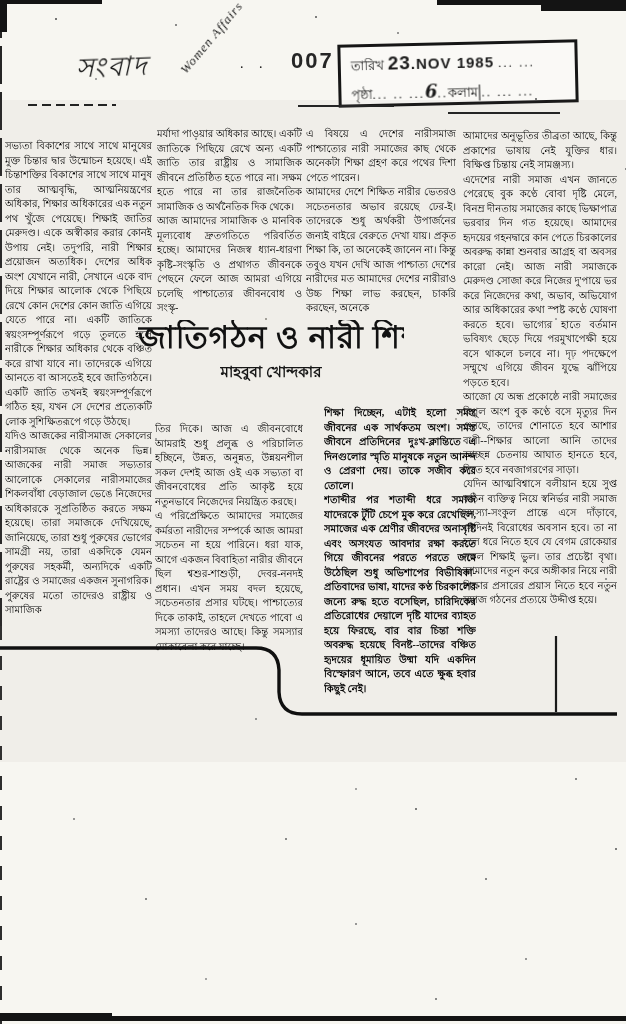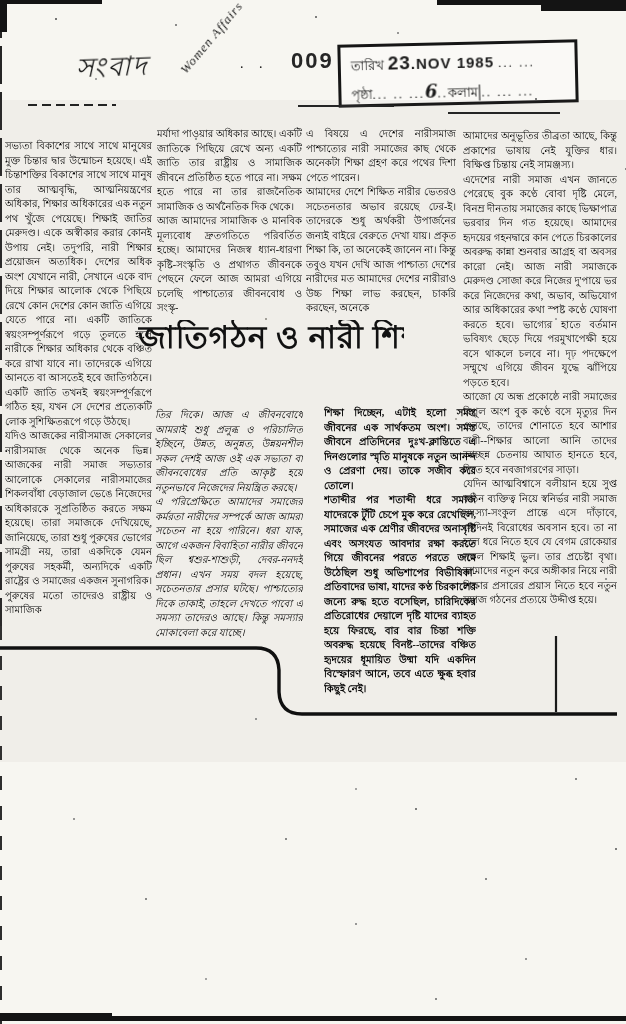--- a/index.html
+++ b/index.html
@@ -38,21 +38,21 @@
   .rule-t2{left:298px;top:105px;width:96px;height:2px;}
   .rule-t3{left:448px;top:112px;width:112px;height:2px;}
   .edge-l{left:0;top:132px;width:2px;height:626px;background:repeating-linear-gradient(180deg,#262626 0 38px,transparent 38px 46px);}
   .edge-r{left:619px;top:118px;width:2px;height:596px;background:repeating-linear-gradient(180deg,#2e2e2e 0 14px,transparent 14px 30px);}
   .col{position:absolute;font-size:10px;line-height:1.45;text-align:justify;overflow:hidden;
        color:#1f1f1f;white-space:pre-line;filter:blur(0.32px) contrast(1.35);word-break:break-word;}
   .col1{left:5px;top:139px;width:147px;height:522px;}
   .col2t{left:157px;top:127px;width:145px;height:194px;}
   .col3t{left:306px;top:127px;width:150px;height:192px;}
   .col4{left:463px;top:129px;width:154px;height:610px;}
-  .col2b{left:155px;top:408px;width:148px;height:237px;font-style:italic;}
+  .col2b{left:155px;top:422px;width:148px;height:237px;}
   .col3b{left:324px;top:406px;width:152px;height:300px;font-weight:bold;}
   .headline-box{position:absolute;left:138px;top:320px;width:266px;height:92px;text-align:center;overflow:hidden;}
   .headline{font-size:31px;font-weight:bold;line-height:1.15;letter-spacing:1px;white-space:nowrap;
             color:#111;filter:blur(0.25px);}
   .byline{margin-top:4px;font-size:15px;font-weight:bold;color:#161616;filter:blur(0.25px);}
   .border-svg{position:absolute;left:0;top:0;width:626px;height:1024px;pointer-events:none;}
   
   .bar-bottom{left:20px;top:1016px;width:606px;height:5px;}
   .bar-bottom-l{left:0;top:1013px;width:112px;height:8px;}
   
@@ -72,21 +72,21 @@
 <div class="page">
 
   <div class="ink m-tl-v"></div>
   <div class="ink m-tl-h"></div>
   <div class="ink m-tr-a"></div>
   <div class="ink m-tr-b"></div>
 
   <div class="hand-title">সংবাদ</div>
   <div class="hand-note">Women Affairs</div>
   <div class="leader-dots">. .</div>
-  <div class="doc-number">009</div>
+  <div class="doc-number">007</div>
 
   <div class="stamp-box">
     <div class="stamp-row">
       <span class="stamp-label">তারিখ</span>
       <span class="stamp-date-day">23</span><span class="stamp-date-rest">.NOV 1985</span>
       <span class="stamp-dots">... ...</span>
     </div>
     <div class="stamp-row">
       <span class="stamp-label">পৃষ্ঠা</span><span class="stamp-dots">...  ..  ...</span><span class="stamp-page-value">6</span><span class="stamp-dots">..</span><span class="stamp-label">কলাম</span><span class="stamp-col-mark">|</span><span class="stamp-dots">.. ... ...</span>
     </div>
@@ -105,20 +105,21 @@
 আজ আমাদের সামাজিক ও মানবিক মূল্যবোধ দ্রুতগতিতে পরিবর্তিত হচ্ছে। আমাদের নিজস্ব ধ্যান-ধারণা কৃষ্টি-সংস্কৃতি ও প্রথাগত জীবনকে পেছনে ফেলে আজ আমরা এগিয়ে চলেছি পাশ্চাত্যের জীবনবোধ ও সংস্কৃ-</div>
   <div class="col col3t">এ বিষয়ে এ দেশের নারীসমাজ পাশ্চাত্যের নারী সমাজের কাছ থেকে অনেকটা শিক্ষা গ্রহণ করে পথের দিশা পেতে পারেন।
 আমাদের দেশে শিক্ষিত নারীর ভেতরও সচেতনতার অভাব রয়েছে ঢের-ই। তাদেরকে শুধু অর্থকরী উপার্জনের জন্যই বাইরে বেরুতে দেখা যায়। প্রকৃত শিক্ষা কি, তা অনেকেই জানেন না। কিন্তু তবুও যখন দেখি আজ পাশ্চাত্য দেশের নারীদের মত আমাদের দেশের নারীরাও উচ্চ শিক্ষা লাভ করছেন, চাকরি করছেন, অনেকে</div>
   <div class="col col4">আমাদের অনুভূতির তীব্রতা আছে, কিন্তু প্রকাশের ভাষায় নেই যুক্তির ধার। বিক্ষিপ্ত চিন্তায় নেই সামঞ্জস্য।
 এদেশের নারী সমাজ এখন জানতে পেরেছে বুক কণ্ঠে বোবা দৃষ্টি মেলে, বিনম্র দীনতায় সমাজের কাছে ভিক্ষাপাত্র ভরবার দিন গত হয়েছে। আমাদের হৃদয়ের গহনদ্বারে কান পেতে চিরকালের অবরুদ্ধ কান্না শুনবার আগ্রহ বা অবসর কারো নেই। আজ নারী সমাজকে মেরুদণ্ড সোজা করে নিজের দু'পায়ে ভর করে নিজেদের কথা, অভাব, অভিযোগ আর অধিকারের কথা স্পষ্ট কণ্ঠে ঘোষণা করতে হবে। ভাগ্যের হাতে বর্তমান ভবিষ্যৎ ছেড়ে দিয়ে পরমুখাপেক্ষী হয়ে বসে থাকলে চলবে না। দৃঢ় পদক্ষেপে সম্মুখে এগিয়ে জীবন যুদ্ধে ঝাঁপিয়ে পড়তে হবে।
 আজো যে অন্ধ প্রকোষ্ঠে নারী সমাজের বিপুল অংশ বুক কণ্ঠে বসে মৃত্যুর দিন গুনছে, তাদের শোনাতে হবে আশার বাণী--শিক্ষার আলো আনি তাদের আচ্ছন্ন চেতনায় আঘাত হানতে হবে, দিতে হবে নবজাগরণের সাড়া।
 যেদিন আত্মবিশ্বাসে বলীয়ান হয়ে সুপ্ত কঠিন ব্যক্তিত্ব নিয়ে স্বনির্ভর নারী সমাজ সমস্যা-সংকুল প্রান্তে এসে দাঁড়াবে, সেদিনই বিরোধের অবসান হবে। তা না হলে ধরে নিতে হবে যে বেগম রোকেয়ার সকল শিক্ষাই ভুল। তার প্রচেষ্টা বৃথা। আমাদের নতুন করে অঙ্গীকার নিয়ে নারী শিক্ষার প্রসারের প্রয়াস নিতে হবে নতুন সমাজ গঠনের প্রত্যয়ে উদ্দীপ্ত হয়ে।</div>
 
   <div class="headline-box">
     <div class="headline">জাতিগঠন ও নারী শিক্ষা</div>
+    <div class="byline">মাহবুবা খোন্দকার</div>
   </div>
 
   <div class="col col2b">তির দিকে। আজ এ জীবনবোধে আমরাই শুধু প্রলুব্ধ ও পরিচালিত হচ্ছিনে, উন্নত, অনুন্নত, উন্নয়নশীল সকল দেশই আজ ওই এক সভ্যতা বা জীবনবোধের প্রতি আকৃষ্ট হয়ে নতুনভাবে নিজেদের নিয়ন্ত্রিত করছে।
 এ পরিপ্রেক্ষিতে আমাদের সমাজের কর্মরতা নারীদের সম্পর্কে আজ আমরা সচেতন না হয়ে পারিনে। ধরা যাক, আগে একজন বিবাহিতা নারীর জীবনে ছিল শ্বশুর-শাশুড়ী, দেবর-ননদই প্রধান। এখন সময় বদল হয়েছে, সচেতনতার প্রসার ঘটছে। পাশ্চাত্যের দিকে তাকাই, তাহলে দেখতে পাবো এ সমস্যা তাদেরও আছে। কিন্তু সমস্যার মোকাবেলা করে যাচ্ছে।</div>
   <div class="col col3b">শিক্ষা দিচ্ছেন, এটাই হলো সমস্ত জীবনের এক সার্থকতম অংশ। সমস্ত জীবনে প্রতিদিনের দুঃখ-ক্লান্তিতে এ দিনগুলোর স্মৃতি মানুষকে নতুন আনন্দ ও প্রেরণা দেয়। তাকে সজীব করে তোলে।
 শতাব্দীর পর শতাব্দী ধরে সমাজ যাদেরকে টুঁটি চেপে মুক করে রেখেছিল, সমাজের এক শ্রেণীর জীবদের অনাসৃষ্টি এবং অসংযত আবদার রক্ষা করতে গিয়ে জীবনের পরতে পরতে জমে উঠেছিল শুধু অভিশাপের বিভীষিকা-প্রতিবাদের ভাষা, যাদের কণ্ঠ চিরকালের জন্যে রুদ্ধ হতে বসেছিল, চারিদিকের প্রতিরোধের দেয়ালে দৃষ্টি যাদের ব্যাহত হয়ে ফিরছে, বার বার চিন্তা শক্তি অবরুদ্ধ হয়েছে বিনষ্ট--তাদের বঞ্চিত হৃদয়ের ধূমায়িত উষ্মা যদি একদিন বিস্ফোরণ আনে, তবে এতে ক্ষুব্ধ হবার কিছুই নেই।</div>
 
   <svg class="border-svg" viewBox="0 0 626 1024" xmlns="http://www.w3.org/2000/svg">
     <path d="M0 648 H256 Q278 648 279 670 V692 Q280 714 302 714 H617" fill="none" stroke="#101010" stroke-width="3.4"></path>
     <path d="M556 636 V712" fill="none" stroke="#1a1a1a" stroke-width="2.2"></path>

